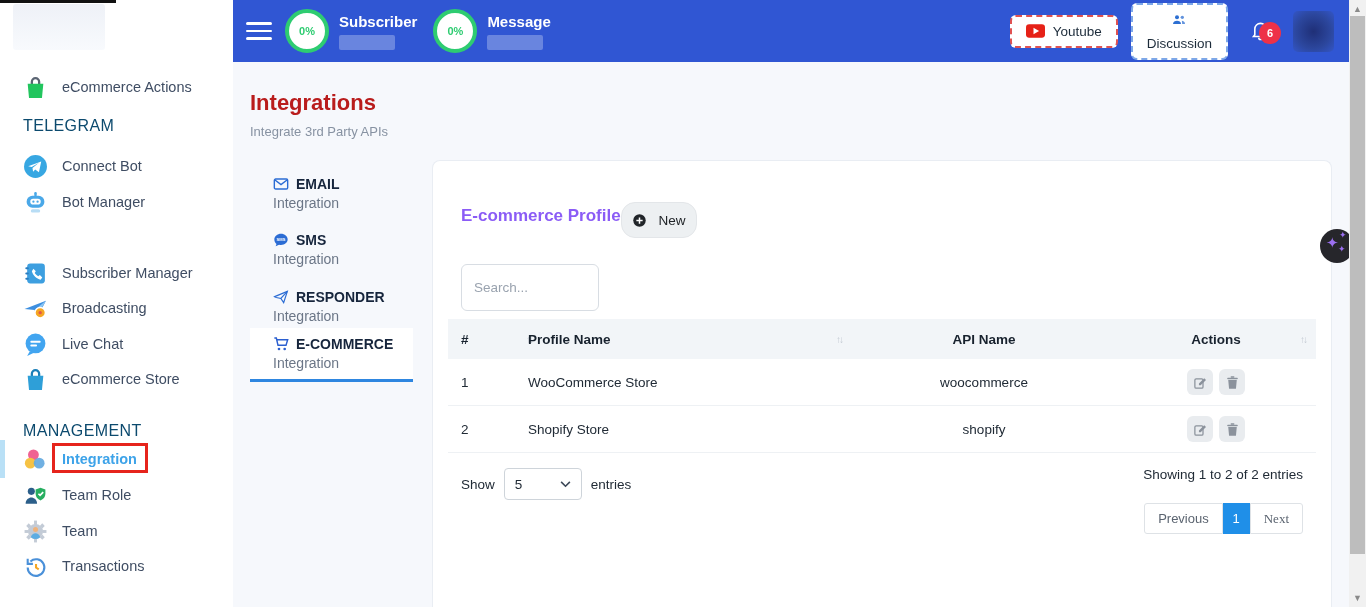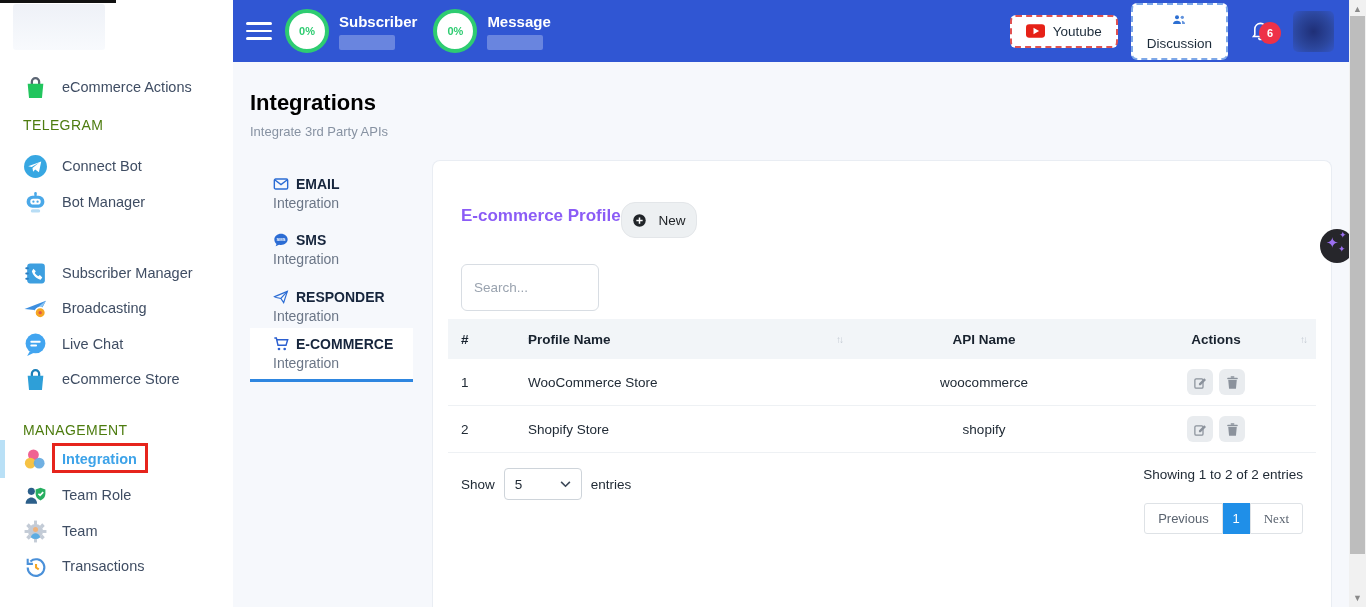--- a/index.html
+++ b/index.html
@@ -11,21 +11,21 @@
   .scroll-arrow { position:absolute; left:0; width:17px; height:14px; color:#8a8a8a; font-size:9px; text-align:center; line-height:14px; }
   .scroll-thumb { position:absolute; left:1px; top:16px; width:15px; height:538px; background:#bdbdbd; }
 
   
   .sidebar { position:absolute; left:0; top:0; width:233px; height:607px; background:#ffffff; z-index:20; }
   .black-strip { position:absolute; left:0; top:0; width:116px; height:3px; background:#111; }
   .logo-blur { position:absolute; left:13px; top:4px; width:92px; height:46px; background:linear-gradient(180deg,#eef1f7,#f8fafd); border-radius:3px; }
   .side-item { position:absolute; left:23px; display:flex; align-items:center; gap:14px; height:30px; cursor:pointer; }
   .side-item .lbl { font-size:14.5px; color:#3f4d63; white-space:nowrap; }
   .side-item svg { width:25px; height:25px; flex:0 0 25px; }
-  .section-title { position:absolute; left:23px; font-size:14px; color:#4d7c0f; letter-spacing:.4px; }
+  .section-title { position:absolute; left:23px; font-size:16px; color:#0c4a6e; letter-spacing:.4px; }
   .active-bar { position:absolute; left:0; top:440px; width:5px; height:38px; background:#b9e0f6; }
   .side-item.active .lbl { color:#3da3e9; font-weight:bold; }
   .red-annotation { position:absolute; left:52px; top:443px; width:96px; height:30px; border:3px solid #e6241c; z-index:5; }
 
   
   .topbar { position:absolute; left:233px; top:0; width:1116px; height:62px; background:#3056d3; display:flex; align-items:center; padding:0 15px 0 13px; z-index:10; }
   .hamburger { width:26px; display:flex; flex-direction:column; gap:5px; cursor:pointer; margin-right:13px; }
   .hamburger span { display:block; height:2.6px; background:#fff; border-radius:2px; }
   .stat { display:flex; align-items:center; gap:10px; margin-right:16px; }
   .stat-circle { width:44px; height:44px; border-radius:50%; background:#fff; border:4px solid #2ecc71; display:flex; align-items:center; justify-content:center; font-size:11px; font-weight:bold; color:#2ecc71; }
@@ -34,21 +34,21 @@
   .tb-spacer { flex:1; }
   .tb-btn { display:flex; align-items:center; gap:8px; background:#fff; border-radius:6px; padding:7px 14px; font-size:13.5px; color:#1c2b3a; cursor:pointer; margin-left:13px; }
   .tb-btn.youtube { border:2px dashed #e05252; }
   .tb-btn.discussion { border:2px dashed #7ea8e8;flex-direction:column; }
   .bell-wrap { position:relative; margin-left:22px; margin-right:22px; cursor:pointer; }
   .bell-badge { position:absolute; left:9px; top:4px; min-width:22px; height:22px; border-radius:50%; background:#ee3148; color:#fff; font-size:11px; font-weight:bold; display:flex; align-items:center; justify-content:center; }
   .avatar { width:41px; height:41px; border-radius:5px; background:radial-gradient(circle at 50% 50%, #1f2f77 0%, #2c479e 60%, #3356c8 100%); cursor:pointer; }
 
   
   .main { position:absolute; left:233px; top:62px; width:1116px; height:545px; background:#f6f8fc; }
-  .page-title { position:absolute; left:17px; top:28px; font-size:22px; font-weight:bold; color:#000000;text-align:center; }
+  .page-title { position:absolute; left:17px; top:28px; font-size:22px; font-weight:bold; color:#b91c1c;text-align:center; }
   .page-subtitle { position:absolute; left:17px; top:62px; font-size:13px; color:#8792a2; }
 
   
   .tabs { position:absolute; left:17px; top:98px; width:163px; }
   .tab { position:absolute; left:0; width:163px; padding:8px 0 8px 23px; cursor:pointer; }
   .tab-line1 { display:flex; align-items:center; gap:7px; }
   .tab-line1 svg { width:16px; height:16px; }
   .tab-name { font-size:14px; font-weight:bold; color:#16253c; }
   .tab-sub { font-size:14px; color:#6b7687; margin-top:3px; }
   .tab.active { background:#fff; border-bottom:3px solid #2e86e0; }

